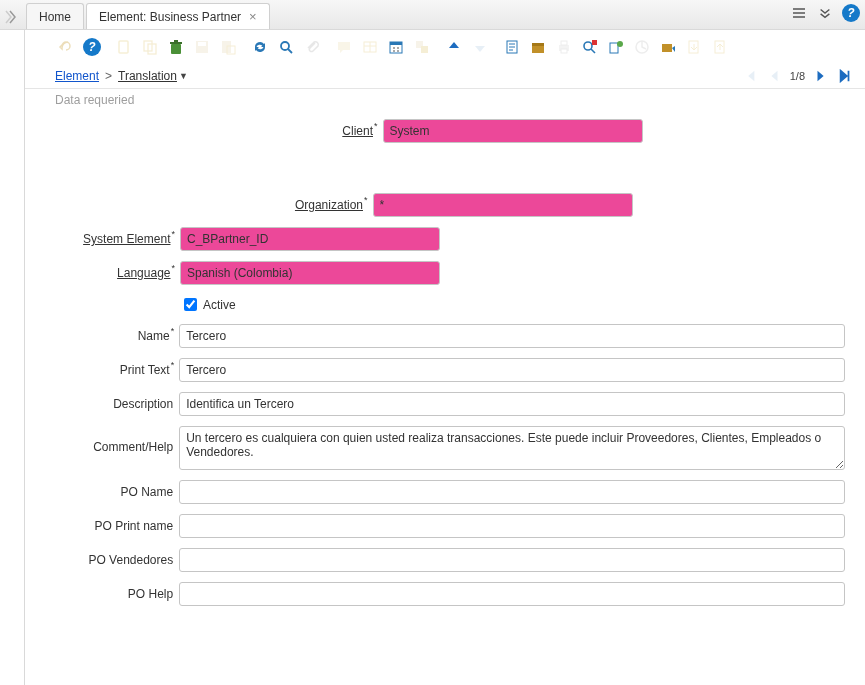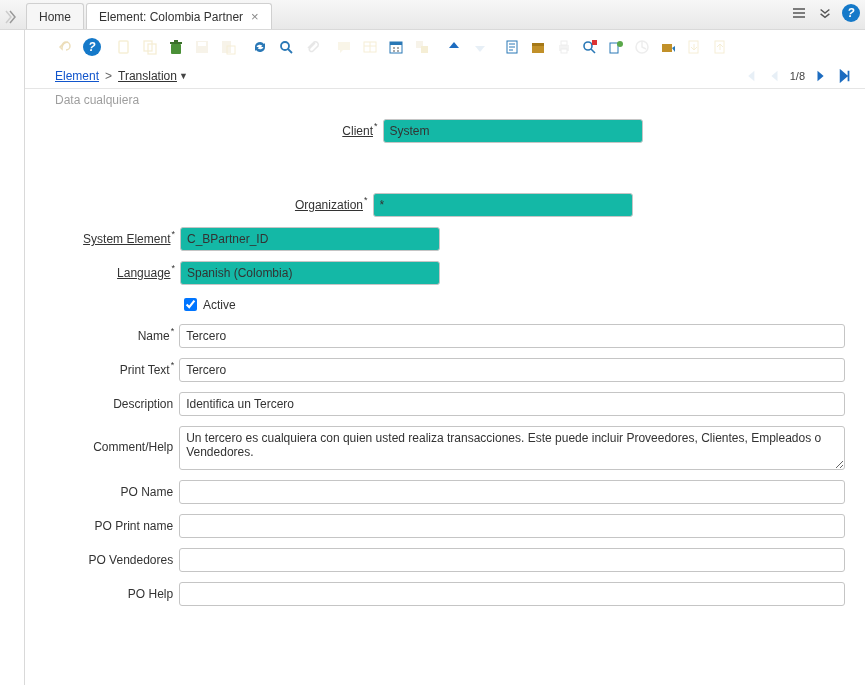--- a/index.html
+++ b/index.html
@@ -124,21 +124,21 @@
   .label .ul { text-decoration:underline; }
   .label.req::after { content:"*"; font-size:9px; position:relative; top:-6px; left:1px; color:#333;}
   input[type=text], textarea {
     font-family:inherit; font-size:12px;
     border:1px solid #c5c5c5;
     border-radius:3px;
     padding:4px 6px;
     background:#fff;
     color:#333;
   }
-  input.ro { background:#14b8a6; }
+  input.ro { background:#ec4899; }
   .w-med { width:260px; }
   .w-full { width:670px; }
   .w-org { width:260px; }
   textarea.w-full { height:44px; resize:vertical; }
   .cb-row { display:flex; align-items:center; }
   .cb-row input { margin-right:6px; }
   .dual { display:flex; gap:50px;flex-direction:column; }
 
   
   svg { display:block; }
@@ -153,21 +153,21 @@
     <svg class="ico" viewBox="0 0 16 16">
         <path d="M5 2l5 6-5 6" fill="none" stroke="#999" stroke-width="1.5"></path>
         <path d="M1 2l5 6-5 6" fill="none" stroke="#ccc" stroke-width="1.5"></path>
       </svg>
   </div>
   <div class="tabs">
     <div class="tab">
       <span>Home</span>
     </div>
     <div class="tab active">
-      <span>Element: Colombia Partner</span>
+      <span>Element: Business Partner</span>
       <span class="tab-close">×</span>
     </div>
   </div>
   <div class="topbar-right">
     <div class="tb-icon">
       <svg viewBox="0 0 16 16" width="16" height="16">
           <path d="M2 4h12M2 8h12M2 12h12" stroke="#555" stroke-width="1.6"></path>
         </svg>
     </div>
     <div class="tb-icon">
@@ -360,21 +360,21 @@
           </svg>
         </div>
       <div class="navbtn">
           <svg width="14" height="14" viewBox="0 0 16 16">
             <path d="M3 2l7 6-7 6zM12 2v12" fill="#1d6cc0" stroke="#1d6cc0" stroke-width="2"></path>
           </svg>
         </div>
     </div>
   </div>
 
-  <div class="status">Data cualquiera</div>
+  <div class="status">Data requeried</div>
 
   <div class="form-area">
 
     <div class="row dual">
       <div style="display:flex;align-items:center;">
         <div class="label req"><span class="ul">Client</span></div>
         <input type="text" class="ro w-med" readonly="" value="System" style="">
       </div>
       <div style="display:flex;align-items:center;">
         <div class="label req" style="width:115px"><span class="ul">Organization</span></div>

